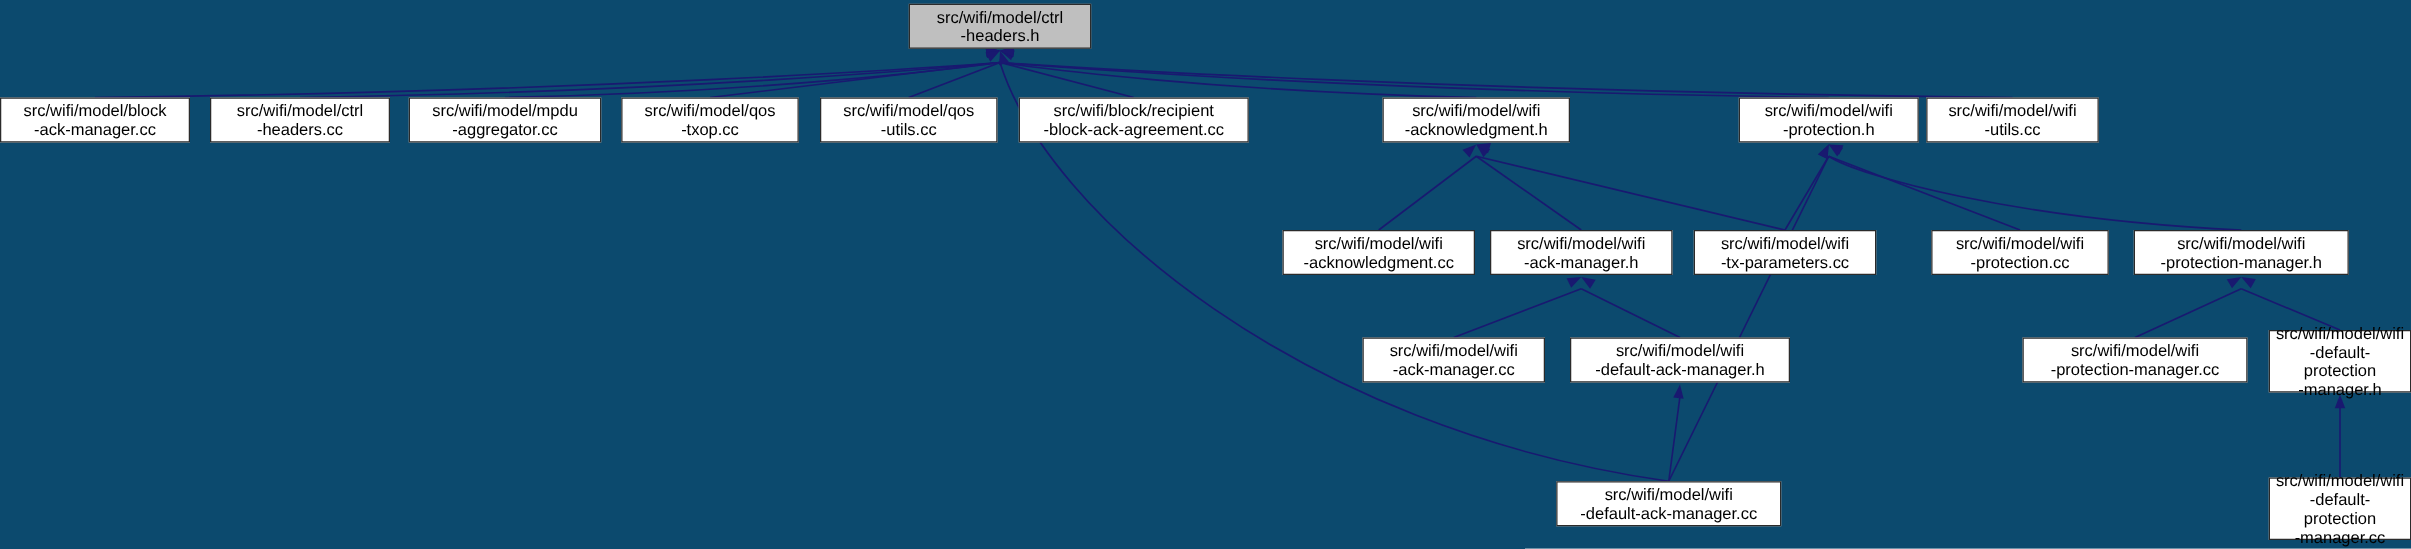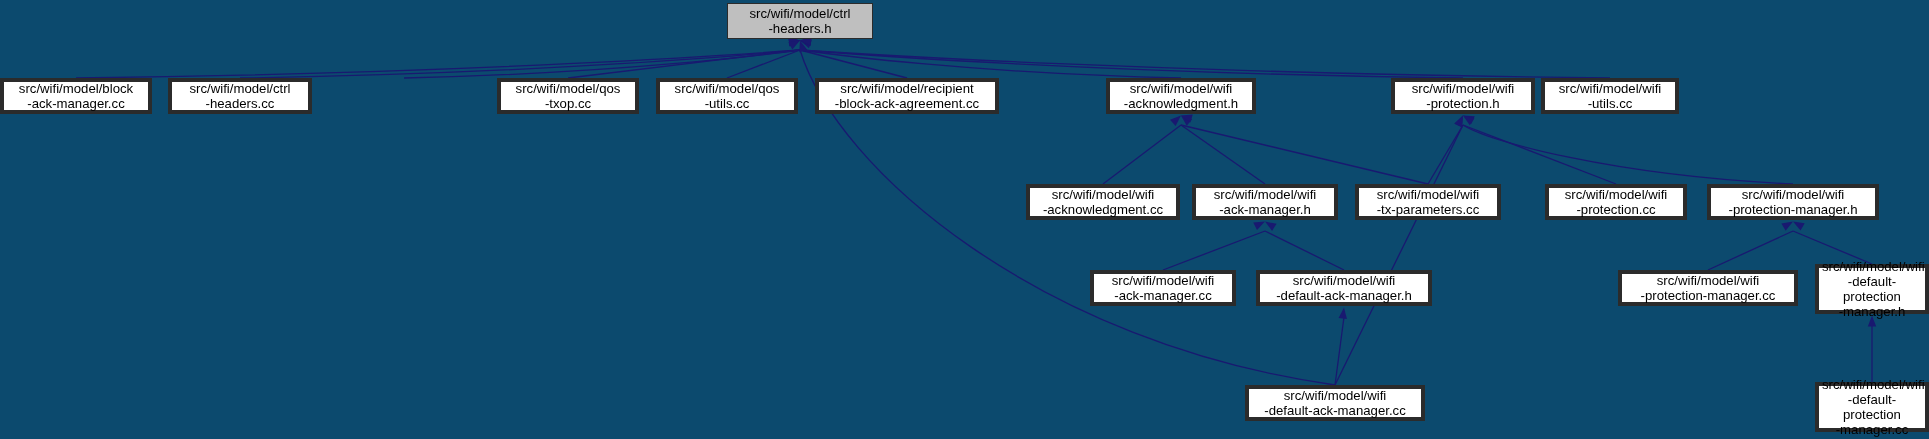--- a/index.html
+++ b/index.html
@@ -20,21 +20,21 @@
     position: absolute;
     left: 0;
     top: 0;
     width: 1929px;
     height: 439px;
     pointer-events: none;
   }
   .node {
     position: absolute;
     box-sizing: border-box;
-    border: 4px solid #ef4444;
+    border: 1px solid #ef4444;
     background: #ffffff;
     color: #000000;
     font-size: 13.2px;
     line-height: 15px;
     text-align: center;
     display: flex;
     flex-direction: column;
     align-items: center;
     justify-content: center;
     white-space: pre-line;
@@ -103,25 +103,27 @@
       <polygon points="1793,221.5 1804.653629198616,223.18312997155948 1800.566343801189,230.5216651169397" fill="#191970"></polygon>
       <path d="M1872,382 L1872,325" stroke="#191970" stroke-width="1.3" fill="none"></path>
       <polygon points="1872,315.5 1876.2,326.5 1867.8,326.5" fill="#191970"></polygon>
     </svg>
 <div class="node root" style="left: 727px; top: 3px; width: 146px; height: 36px; background: rgb(191, 191, 191); border-color: rgb(43, 43, 43);"><span class="label">src/wifi/model/ctrl
 -headers.h</span></div>
     <div class="node" style="left: 0px; top: 78px; width: 152px; height: 36px; background: rgb(255, 255, 255); border-color: rgb(43, 43, 43);"><span class="label">src/wifi/model/block
 -ack-manager.cc</span></div>
     <div class="node" style="left: 168px; top: 78px; width: 144px; height: 36px; background: rgb(255, 255, 255); border-color: rgb(43, 43, 43);"><span class="label">src/wifi/model/ctrl
 -headers.cc</span></div>
+    <div class="node" style="left: 327px; top: 78px; width: 154px; height: 36px; background: rgb(255, 255, 255); border-color: rgb(43, 43, 43);"><span class="label">src/wifi/model/mpdu
+-aggregator.cc</span></div>
     <div class="node" style="left: 497px; top: 78px; width: 142px; height: 36px; background: rgb(255, 255, 255); border-color: rgb(43, 43, 43);"><span class="label">src/wifi/model/qos
 -txop.cc</span></div>
     <div class="node" style="left: 656px; top: 78px; width: 142px; height: 36px; background: rgb(255, 255, 255); border-color: rgb(43, 43, 43);"><span class="label">src/wifi/model/qos
 -utils.cc</span></div>
-    <div class="node" style="left: 815px; top: 78px; width: 184px; height: 36px; background: rgb(255, 255, 255); border-color: rgb(43, 43, 43);"><span class="label">src/wifi/model/recipient
+    <div class="node" style="left: 815px; top: 78px; width: 184px; height: 36px; background: rgb(255, 255, 255); border-color: rgb(43, 43, 43);"><span class="label">src/wifi/block/recipient
 -block-ack-agreement.cc</span></div>
     <div class="node" style="left: 1106px; top: 78px; width: 150px; height: 36px; background: rgb(255, 255, 255); border-color: rgb(43, 43, 43);"><span class="label">src/wifi/model/wifi
 -acknowledgment.h</span></div>
     <div class="node" style="left: 1391px; top: 78px; width: 144px; height: 36px; background: rgb(255, 255, 255); border-color: rgb(43, 43, 43);"><span class="label">src/wifi/model/wifi
 -protection.h</span></div>
     <div class="node" style="left: 1541px; top: 78px; width: 138px; height: 36px; background: rgb(255, 255, 255); border-color: rgb(43, 43, 43);"><span class="label">src/wifi/model/wifi
 -utils.cc</span></div>
     <div class="node" style="left: 1026px; top: 184px; width: 154px; height: 36px; background: rgb(255, 255, 255); border-color: rgb(43, 43, 43);"><span class="label">src/wifi/model/wifi
 -acknowledgment.cc</span></div>
     <div class="node" style="left: 1192px; top: 184px; width: 146px; height: 36px; background: rgb(255, 255, 255); border-color: rgb(43, 43, 43);"><span class="label">src/wifi/model/wifi

